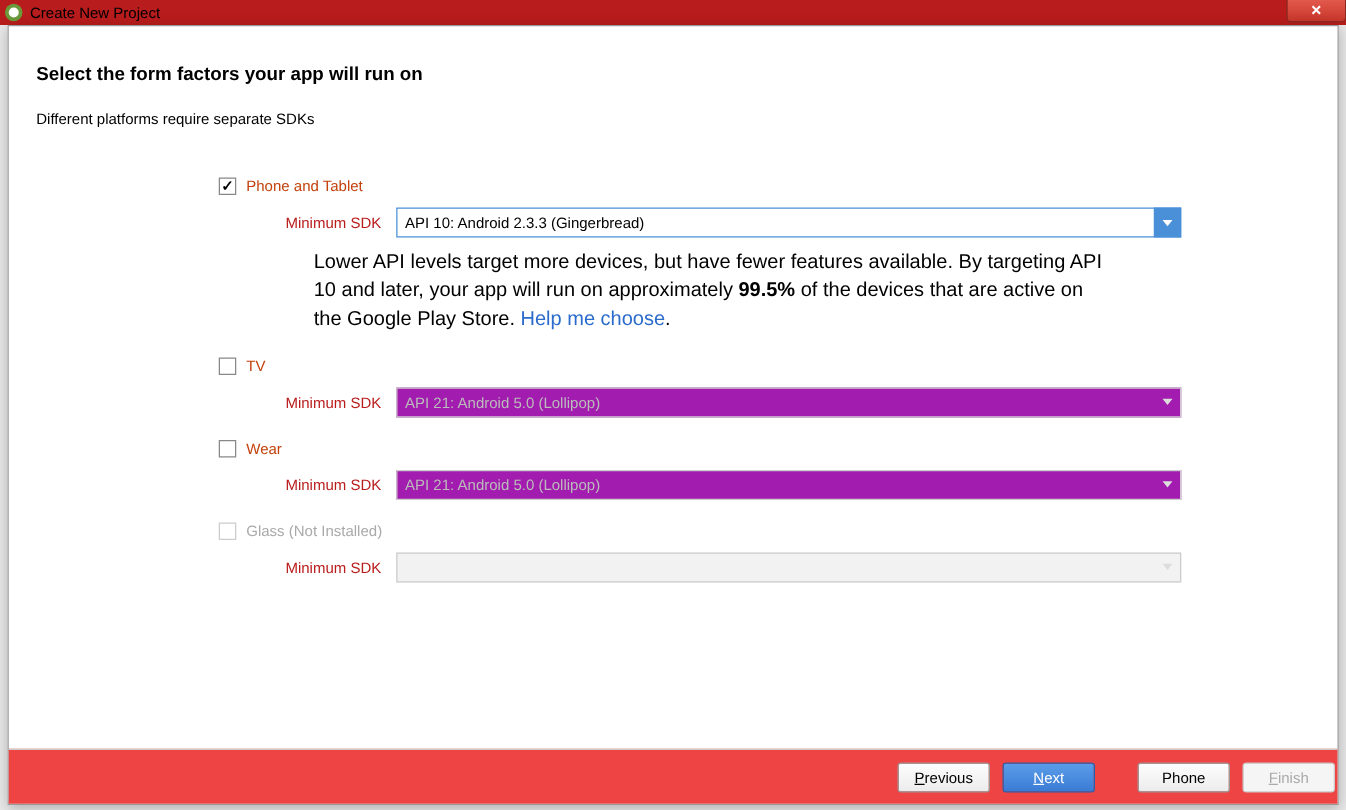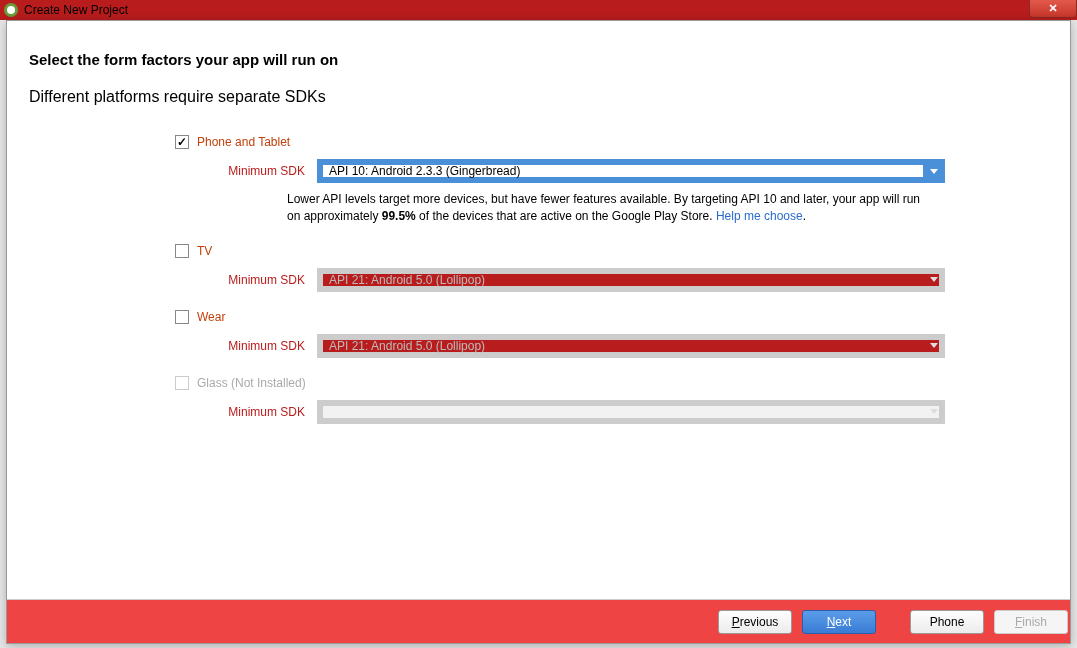--- a/index.html
+++ b/index.html
@@ -83,23 +83,23 @@
   .content {
     padding: 30px 22px 0 22px;
   }
   .heading {
     font-size: 15px;
     font-weight: bold;
     color: #000;
     margin-bottom: 20px;
   }
   .subheading {
-    font-size: 16px;
-    color: #000;
-    margin-bottom: 29px;
+    font-size: 12px;
+    color: #000;
+    margin-bottom: 40px;
   }
   .form-area {
     padding-left: 146px;
   }
   .check-row {
     display: flex;
     align-items: center;
     margin-bottom: 10px;
   }
   .checkbox {
@@ -135,34 +135,34 @@
     color: #b91c1c;
   }
   .select-wrap {
     flex: 1;
     max-width: 628px;
     position: relative;
   }
   .select-box {
     width: 100%;
     height: 24px;
-    border: 6px solid #000000;
+    border: 1px solid #000000;
     background: #fff;
     display: flex;
     align-items: center;
     padding: 0 6px;
     font-size: 12px;
   }
   .select-box.focused {
     border-color: #4a90d9;
   }
   .select-box.disabled {
     border-color: #ccc;
     color: #bbb;
-    background: #b91c1c;
+    background: #a21caf;
   }
   .select-box.disabled.empty { background: #f2f2f2; }
   .select-arrow {
     position: absolute;
     right: 0; top: 0;
     width: 22px; height: 24px;
     display: flex;
     align-items: center;
     justify-content: center;
   }
@@ -174,23 +174,23 @@
     color: #ddd;
   }
   .select-arrow::after {
     content: "";
     width: 0; height: 0;
     border-left: 4px solid transparent;
     border-right: 4px solid transparent;
     border-top: 5px solid currentColor;
   }
   .hint {
-    margin: 6px 0 18px 112px;
+    margin: 6px 0 18px 76px;
     max-width: 640px;
-    font-size: 12px;
+    font-size: 16px;
     line-height: 1.45;
     color: #000;
   }
   .hint .bold { font-weight: bold; }
   .hint a { color: #2a6bcc; text-decoration: none; }
   .footer {
     position: absolute;
     bottom: 0; left: 0; right: 0;
     height: 44px;
     border-top: 1px solid #ccc;

